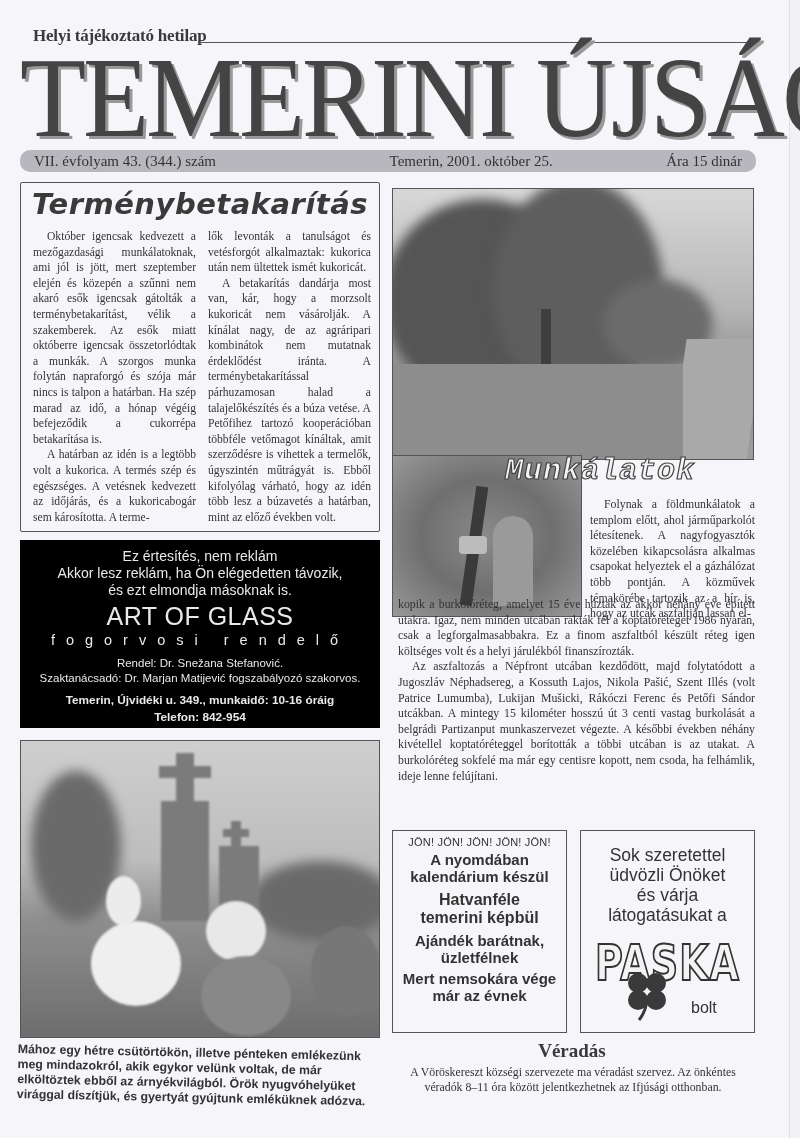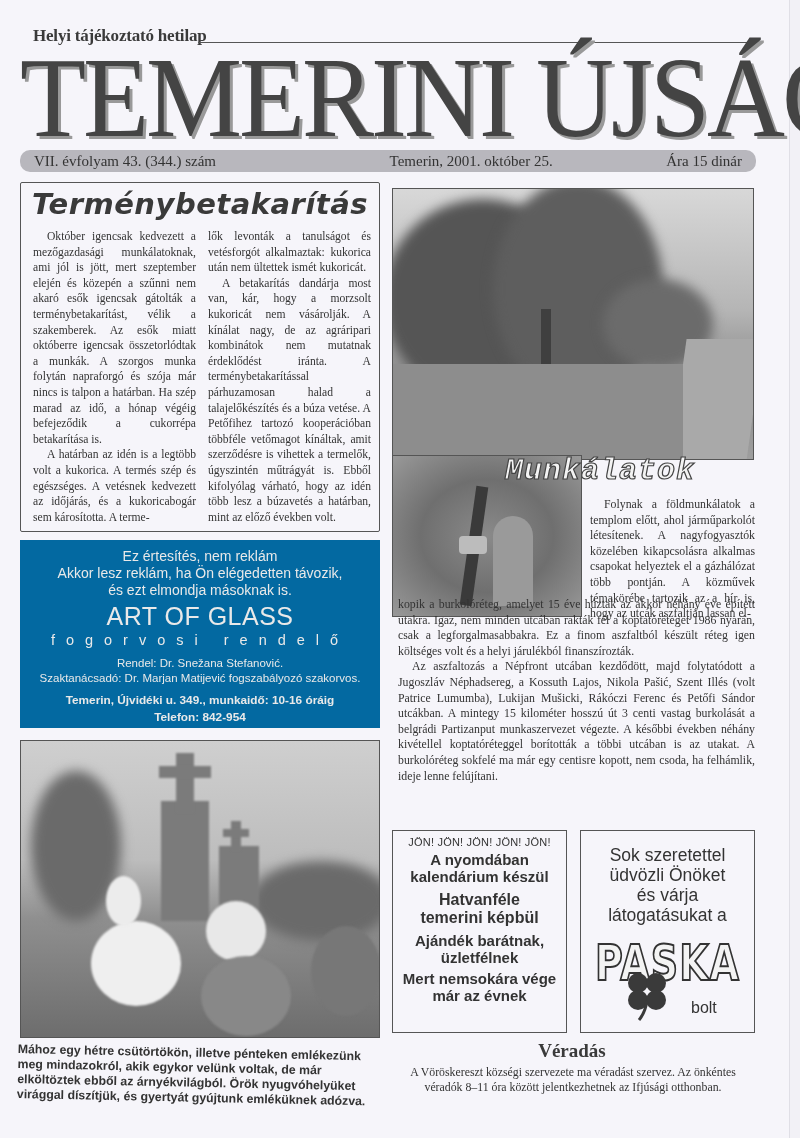--- a/index.html
+++ b/index.html
@@ -16,21 +16,21 @@
   .infobar span { white-space: nowrap; }
 
   
   .art1 { left: 20px; top: 182px; width: 360px; height: 350px; border: 1.5px solid #555; border-radius: 2px; }
   .art1 h2 { font-family: "DejaVu Sans", sans-serif; font-style: italic; font-weight: bold; font-size: 29px; color: #3a3a3a; text-align: center; margin-top: 4px; letter-spacing: 0.5px; }
   .cols2 { display: flex; gap: 12px; padding: 8px 8px 0 12px; font-size: 11.6px; line-height: 15.6px; text-align: justify; color: #333; }
   .cols2 .col { flex: 1; }
   .cols2 p { text-indent: 14px; }
 
   
-  .ad { left: 20px; top: 540px; width: 360px; height: 188px; background: #0369a1; color: #e9e9e9; text-align: center; font-family: "Liberation Sans", sans-serif; padding-top: 8px; }
+  .ad { left: 20px; top: 540px; width: 360px; height: 188px; background: #000000; color: #e9e9e9; text-align: center; font-family: "Liberation Sans", sans-serif; padding-top: 8px; }
   .ad .l1 { font-size: 14px; line-height: 17px; }
   .ad .brand { font-size: 25px; margin-top: 3px; letter-spacing: 0.5px; }
   .ad .sub { font-size: 14.5px; letter-spacing: 11px; margin-top: 1px; }
   .ad .small { font-size: 11.5px; line-height: 15px; margin-top: 8px; }
   .ad .bold { font-size: 11.8px; font-weight: bold; line-height: 17px; margin-top: 6px; }
 
   
   .photo-cem { left: 20px; top: 740px; width: 360px; height: 298px; border: 1px solid #555; overflow: hidden;
     background: linear-gradient(180deg, #cfcfcf 0%, #bdbdbd 40%, #8f8f8f 60%, #6d6d6d 100%); }
   .tree { position: absolute; border-radius: 50%; background: #6a6a6a; filter: blur(6px); }

